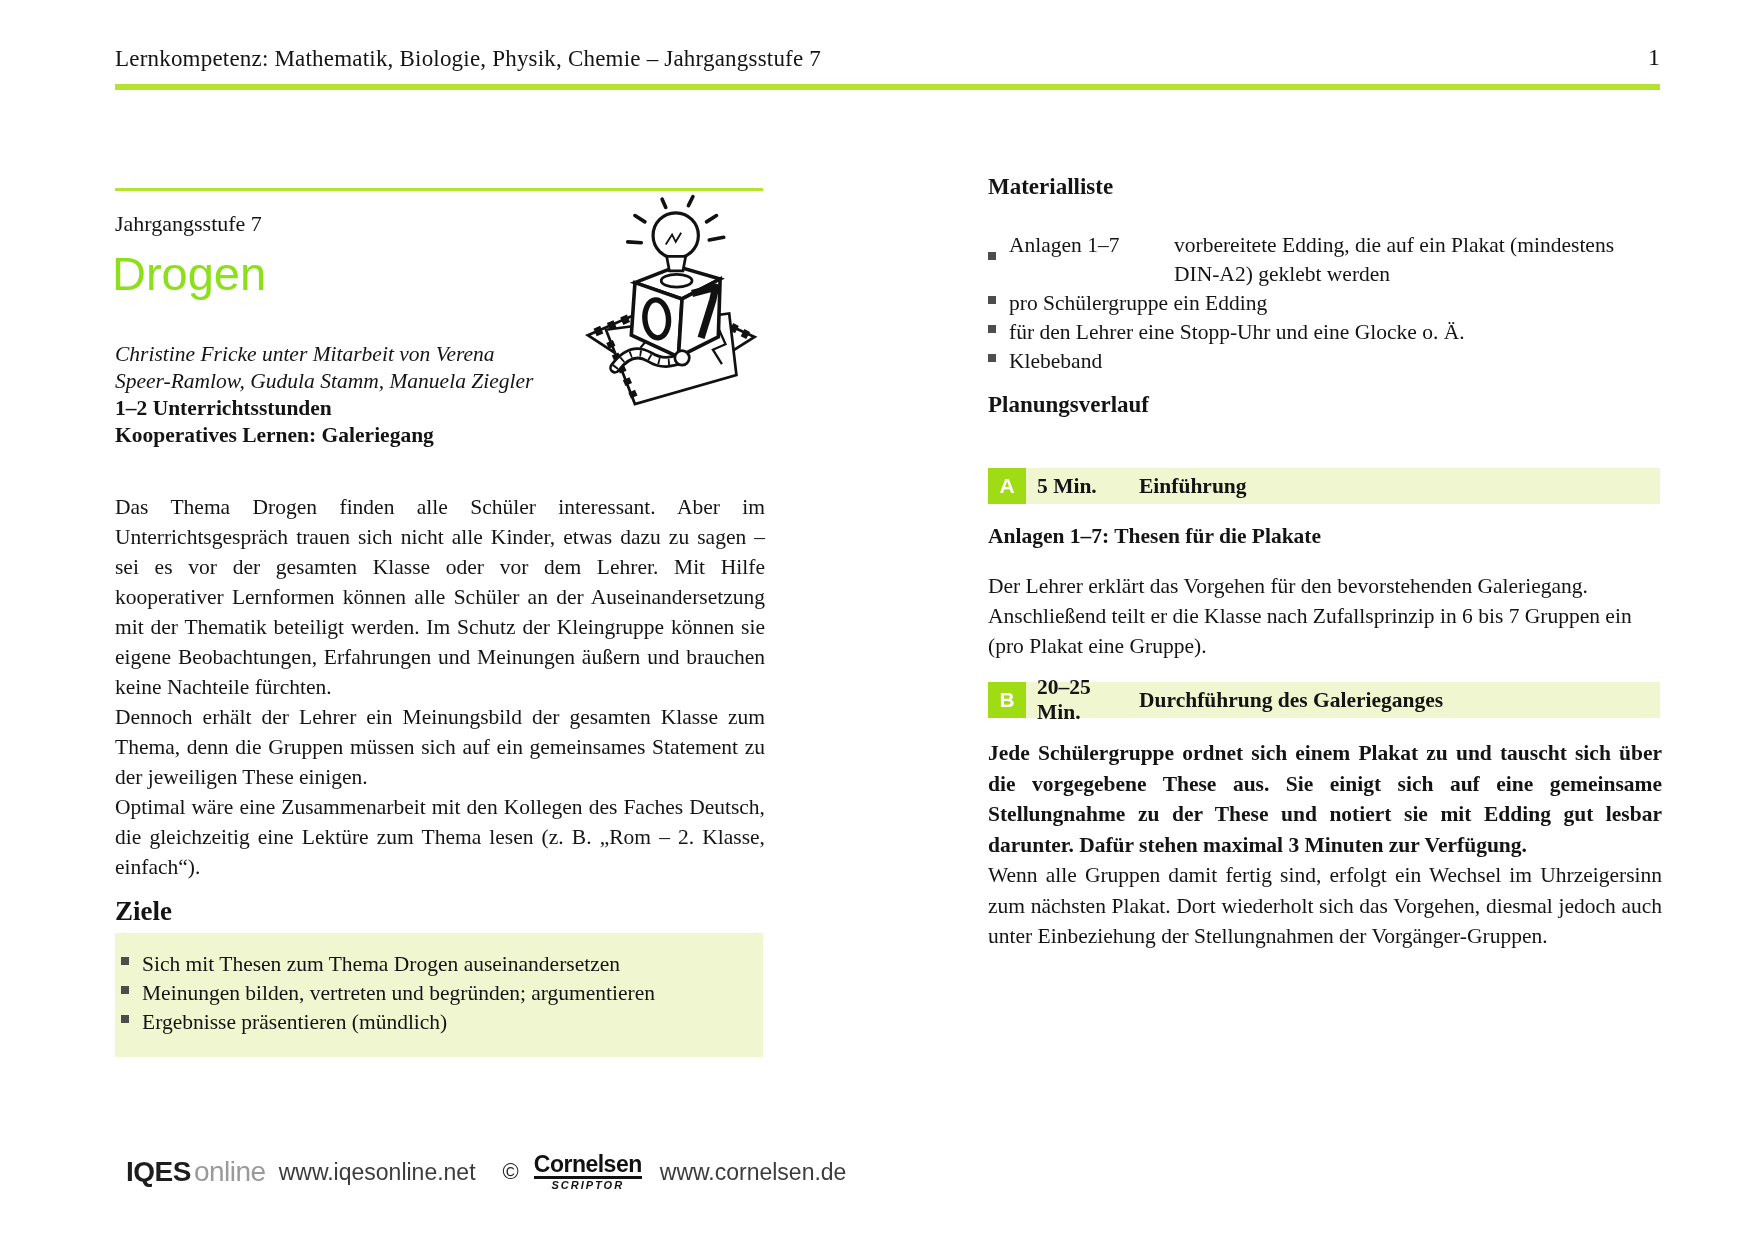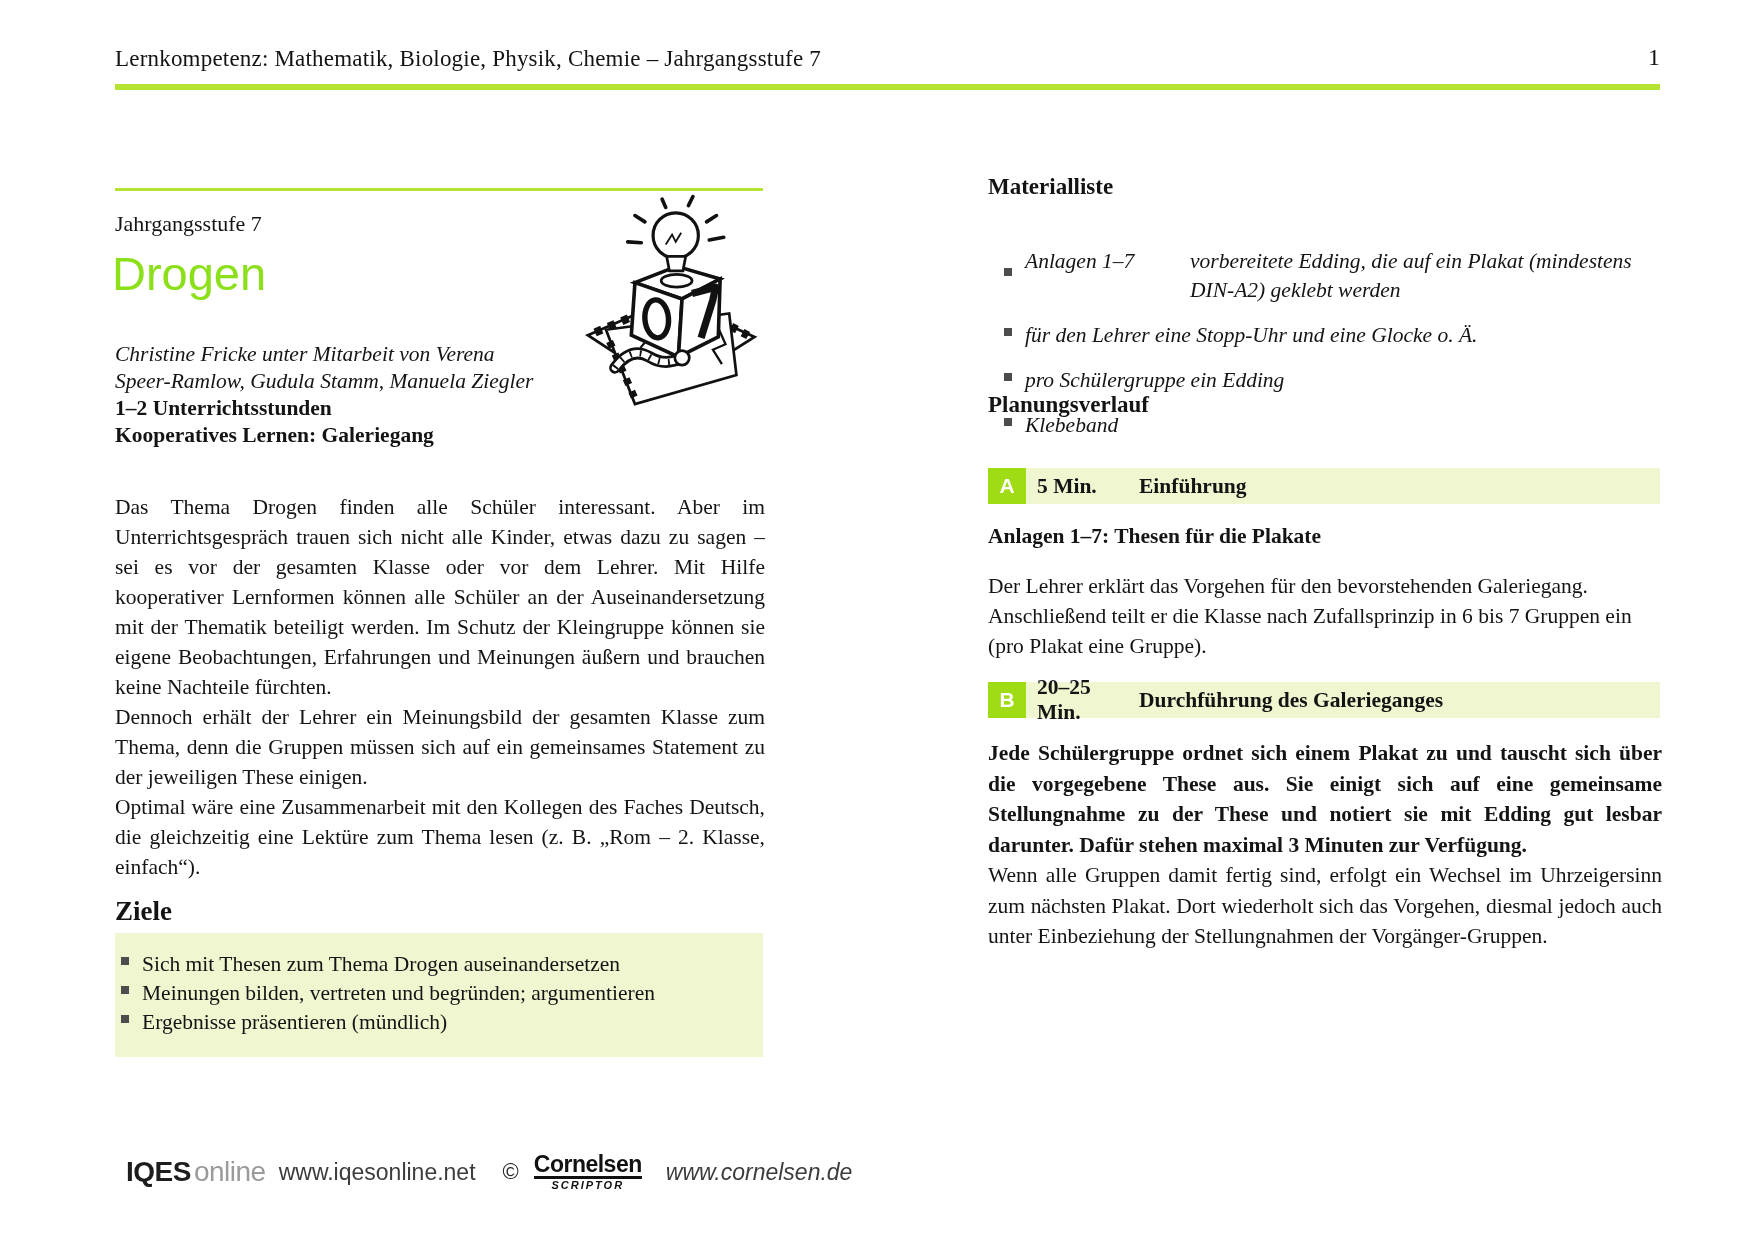--- a/index.html
+++ b/index.html
@@ -36,21 +36,21 @@
   .goals-box{
     position:absolute;left:115px;top:933px;width:648px;height:124px;box-sizing:border-box;
     background:var(--panel-bg);padding:17px 14px 0 6px;
   }
   ul.sq-list{list-style:none;margin:0;padding:0;font-size:21.5px;line-height:29px;}
   ul.sq-list li{display:flex;align-items:baseline;}
   .sq{flex:0 0 auto;width:8px;height:8px;background:#4d4d4d;margin-right:13px;position:relative;top:-4px;align-self:center;}
   
   .mat-heading{position:absolute;left:988px;top:174px;font-size:23px;font-weight:bold;}
   .mat-list{position:absolute;left:988px;top:231px;width:674px;}
-  .mat-list li{margin:16px;font-style:italic;}
+  .mat-list li{margin:0;}
   .mat-first{display:flex;}
   .mat-first .term{flex:0 0 165px;}
   .mat-first .desc{flex:1 1 auto;}
   .plan-heading{position:absolute;left:988px;top:392px;font-size:23px;font-weight:bold;}
   .phase-bar{
     position:absolute;left:988px;width:672px;height:36px;background:var(--panel-bg);
     display:flex;align-items:center;font-size:21.5px;font-weight:bold;
   }
   .bar-a{top:468px;}
   .bar-b{top:682px;}
@@ -76,21 +76,21 @@
   .iqes-strong{color:#1d1d1d;font-weight:bold;}
   .iqes-light{color:#9a9a9a;font-weight:400;margin-left:3px;}
   .footer-url{font-size:23px;color:#3c3c3c;margin-left:13px;}
   .copyright{font-size:22px;margin-left:27px;color:#222;}
   .cornelsen-logo{margin-left:15px;text-align:center;color:#111;}
   .cornelsen-word{
     display:block;font-size:23px;font-weight:bold;letter-spacing:-0.5px;
     border-bottom:3px solid #111;padding-bottom:1px;line-height:22px;
   }
   .cornelsen-sub{display:block;font-size:11px;font-weight:bold;font-style:italic;letter-spacing:2px;line-height:13px;}
-  .url2{margin-left:24px;font-style:italic;}
+  .url2{margin-left:18px;}
 </style>
 </head>
 <body>
 
 <div class="page">
 
   <div class="header-title">Lernkompetenz: Mathematik, Biologie, Physik, Chemie – Jahrgangsstufe 7</div>
   <div class="page-number">1</div>
   <div class="header-rule"></div>
 
@@ -170,25 +170,25 @@
   <ul class="sq-list mat-list">
     <li>
       <span class="sq"></span>
       <span class="mat-first" style="flex:1;">
         <span class="term">Anlagen 1–7</span>
         <span class="desc">vorbereitete Edding, die auf ein Plakat (mindestens DIN-A2) geklebt werden</span>
       </span>
     </li>
     <li>
       <span class="sq"></span>
+      <span>pro Schülergruppe ein Edding</span>
+    </li>
+    <li>
+      <span class="sq"></span>
       <span>für den Lehrer eine Stopp-Uhr und eine Glocke o. Ä.</span>
-    </li>
-    <li>
-      <span class="sq"></span>
-      <span>pro Schülergruppe ein Edding</span>
     </li>
     <li>
       <span class="sq"></span>
       <span>Klebeband</span>
     </li>
   </ul>
 
   <div class="plan-heading">Planungsverlauf</div>
 
   <div class="phase-bar bar-a">

